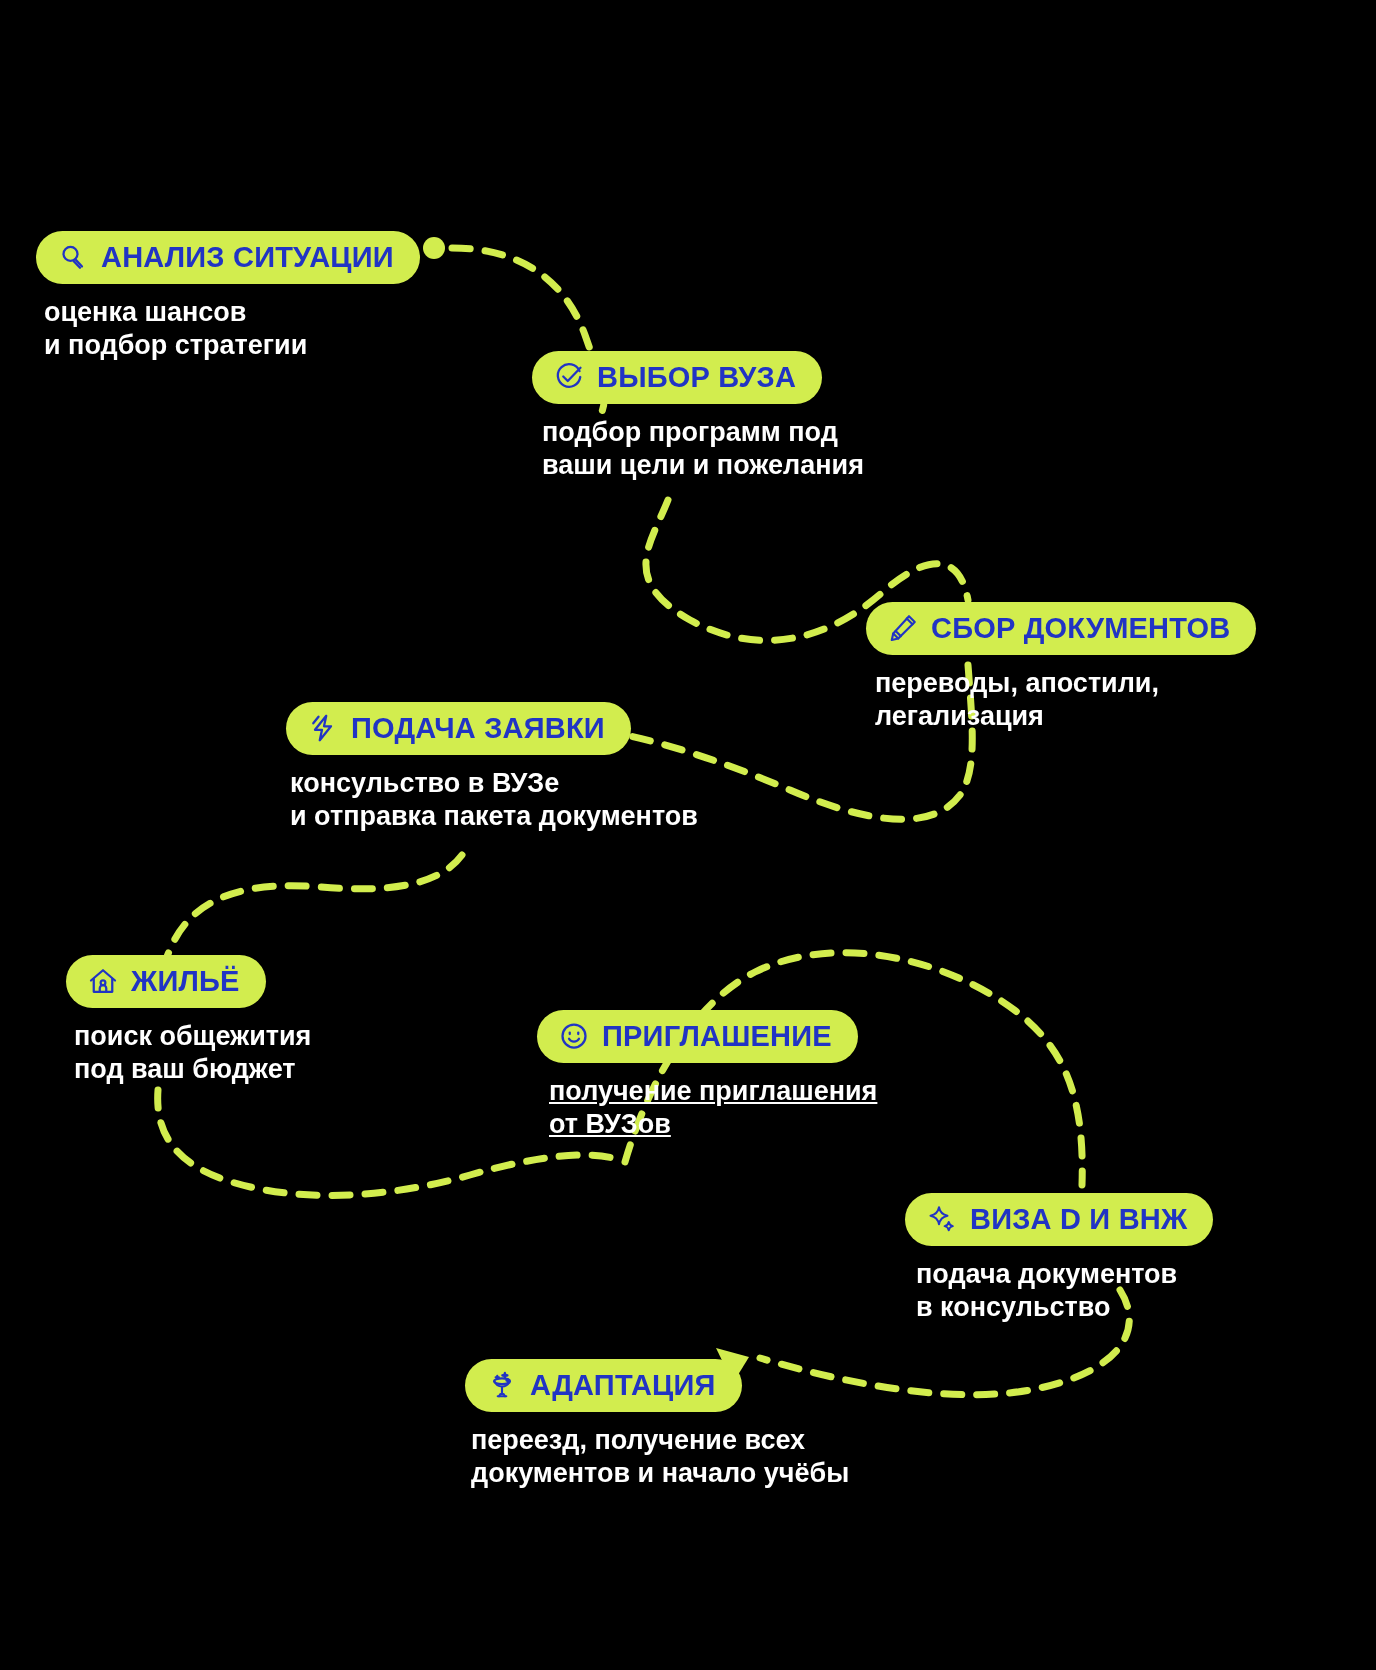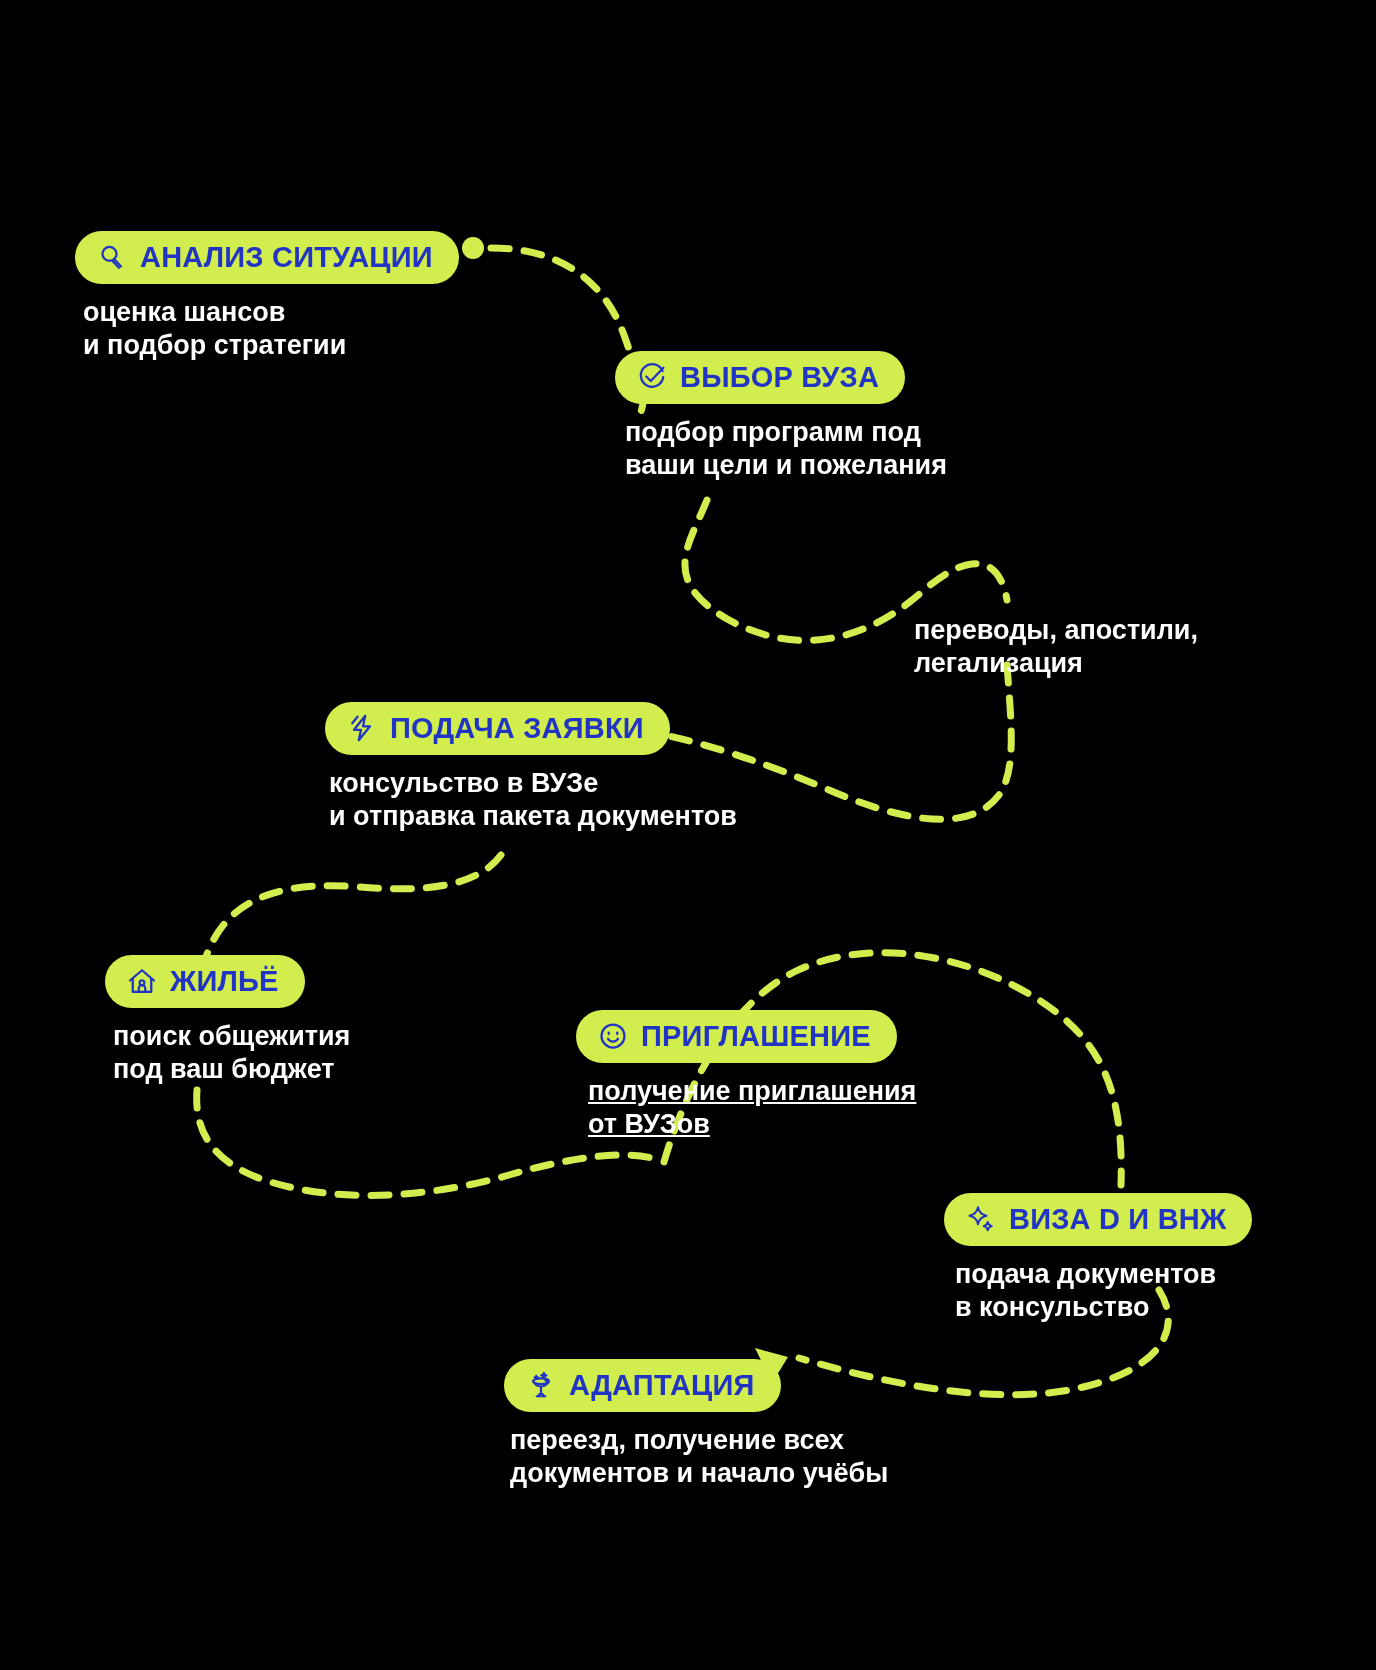--- a/index.html
+++ b/index.html
@@ -8,21 +8,20 @@
     padding: 0;
     background: #000000;
   }
   #stage {
     position: relative;
     width: 1316px;
     height: 1670px;
     background: #000000;
     overflow: hidden;
     font-family: "Liberation Sans", sans-serif;
-    margin-left: 39px;
     -webkit-font-smoothing: antialiased;
   }
   #path-layer {
     position: absolute;
     left: 0;
     top: 0;
     width: 1376px;
     height: 1670px;
     pointer-events: none;
   }
@@ -112,35 +111,46 @@
           <line x1="13.9" y1="13.8" x2="19.2" y2="19.6"></line>
           <line x1="12.6" y1="15.3" x2="17.6" y2="20.6"></line>
         </svg>
       </span>
       <span class="badge-label">АНАЛИЗ СИТУАЦИИ</span>
     </div>
     <div class="caption cap-pad-a">оценка шансов
 и подбор стратегии</div>
   </div>
 
-  <div class="step" style="left:576px; top:351px;">
+  <div class="step" style="left:532px; top:351px;">
     <div class="badge">
       <span class="badge-icon">
         <svg viewBox="0 0 24 24" fill="none" stroke="#2134c4" stroke-width="1.8" stroke-linecap="round" stroke-linejoin="round">
           <path d="M20.4 7.3 A 9 9 0 1 0 21 12"></path>
           <polyline points="7.4,11.6 11,15.2 21.2,4.6"></polyline>
         </svg>
       </span>
       <span class="badge-label">ВЫБОР ВУЗА</span>
     </div>
     <div class="caption cap-pad-b">подбор программ под
 ваши цели и пожелания</div>
   </div>
 
   <div class="step" style="left:866px; top:602px;">
+    <div class="badge">
+      <span class="badge-icon">
+        <svg viewBox="0 0 24 24" fill="none" stroke="#2134c4" stroke-width="1.7" stroke-linecap="round" stroke-linejoin="round">
+          <path d="M16.8 2.6 L21.4 7.2 L8.2 20.4 L3.0 21.6 L4.2 16.4 Z"></path>
+          <line x1="15.0" y1="4.4" x2="19.6" y2="9.0"></line>
+          <line x1="4.2" y1="16.4" x2="8.2" y2="20.4"></line>
+          <line x1="6.1" y1="14.4" x2="10.2" y2="18.5"></line>
+        </svg>
+      </span>
+      <span class="badge-label">СБОР ДОКУМЕНТОВ</span>
+    </div>
     <div class="caption cap-pad-c">переводы, апостили,
 легализация</div>
   </div>
 
   <div class="step" style="left:286px; top:702px;">
     <div class="badge">
       <span class="badge-icon">
         <svg viewBox="0 0 24 24" fill="none" stroke="#2134c4" stroke-width="1.8" stroke-linecap="round" stroke-linejoin="round">
           <polygon points="14.6,2.2 5.6,13.4 11.2,13.4 9.4,21.8 18.4,10.6 12.8,10.6"></polygon>
           <line x1="8.4" y1="3.0" x2="4.2" y2="8.2"></line>

